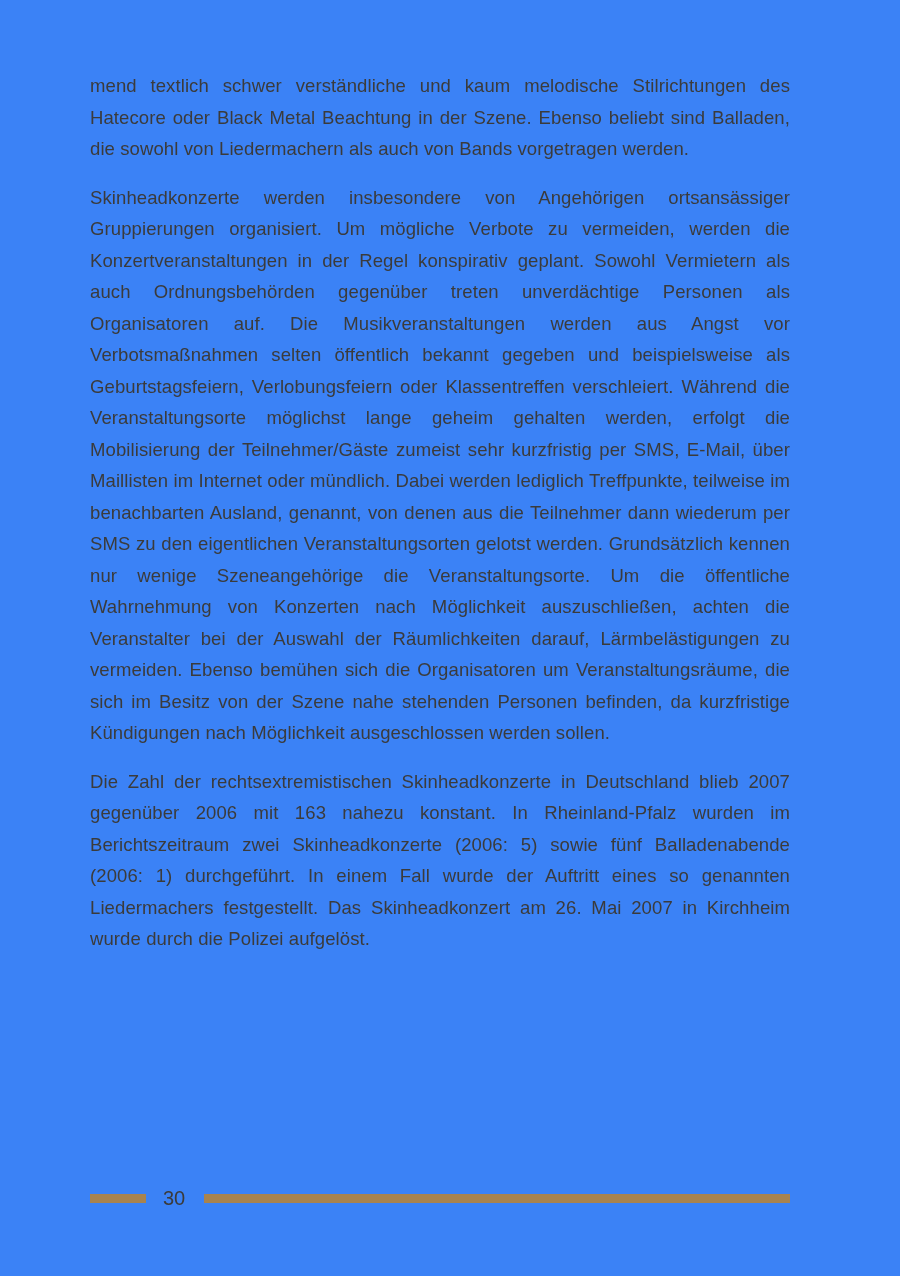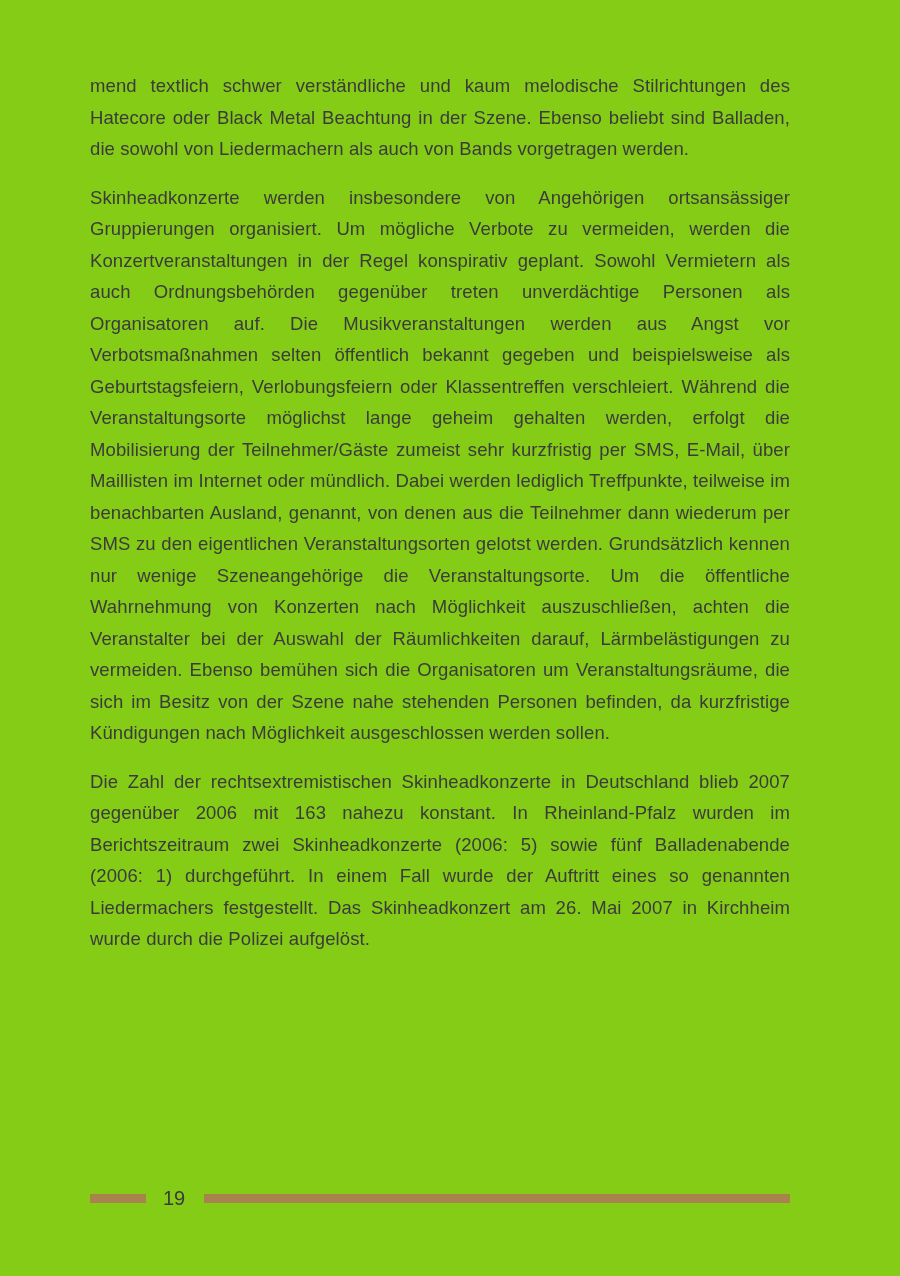--- a/index.html
+++ b/index.html
@@ -4,21 +4,21 @@
 <style>
   html, body {
     margin: 0;
     padding: 0;
     background: #ffffff;
   }
   .page {
     position: relative;
     width: 900px;
     height: 1276px;
-    background: #84cc16;
+    background: #3b82f6;
     font-family: "Liberation Sans", sans-serif;
     overflow: hidden;
   }
   .content {
     position: absolute;
     top: 70px;
     left: 90px;
     width: 700px;
   }
   .content p {
@@ -60,17 +60,17 @@
 <div class="page">
 
   <div class="content">
     <p>mend textlich schwer verständliche und kaum melodische Stilrichtungen des Hatecore oder Black Metal Beachtung in der Szene. Ebenso beliebt sind Balladen, die sowohl von Liedermachern als auch von Bands vorgetragen werden.</p>
     <p>Skinheadkonzerte werden insbesondere von Angehörigen ortsansässiger Gruppierungen organisiert. Um mögliche Verbote zu vermeiden, werden die Konzertveranstaltungen in der Regel konspirativ geplant. Sowohl Vermietern als auch Ordnungsbehörden gegenüber treten unverdächtige Personen als Organisatoren auf. Die Musikveranstaltungen werden aus Angst vor Verbotsmaßnahmen selten öffentlich bekannt gegeben und beispielsweise als Geburtstagsfeiern, Verlobungsfeiern oder Klassentreffen verschleiert. Während die Veranstaltungsorte möglichst lange geheim gehalten werden, erfolgt die Mobilisierung der Teilnehmer/Gäste zumeist sehr kurzfristig per SMS, E-Mail, über Maillisten im Internet oder mündlich. Dabei werden lediglich Treffpunkte, teilweise im benachbarten Ausland, genannt, von denen aus die Teilnehmer dann wiederum per SMS zu den eigentlichen Veranstaltungsorten gelotst werden. Grundsätzlich kennen nur wenige Szeneangehörige die Veranstaltungsorte. Um die öffentliche Wahrnehmung von Konzerten nach Möglichkeit auszuschließen, achten die Veranstalter bei der Auswahl der Räumlichkeiten darauf, Lärmbelästigungen zu vermeiden. Ebenso bemühen sich die Organisatoren um Veranstaltungsräume, die sich im Besitz von der Szene nahe stehenden Personen befinden, da kurzfristige Kündigungen nach Möglichkeit ausgeschlossen werden sollen.</p>
     <p>Die Zahl der rechtsextremistischen Skinheadkonzerte in Deutschland blieb 2007 gegenüber 2006 mit 163 nahezu konstant. In Rheinland-Pfalz wurden im Berichtszeitraum zwei Skinheadkonzerte (2006: 5) sowie fünf Balladenabende (2006: 1) durchgeführt. In einem Fall wurde der Auftritt eines so genannten Liedermachers festgestellt. Das Skinheadkonzert am 26. Mai 2007 in Kirchheim wurde durch die Polizei aufgelöst.</p>
   </div>
 
   <div class="footer">
     <div class="bar bar-short"></div>
-    <div class="page-number">19</div>
+    <div class="page-number">30</div>
     <div class="bar bar-long"></div>
   </div>
 
 </div>
 
 </body></html>

